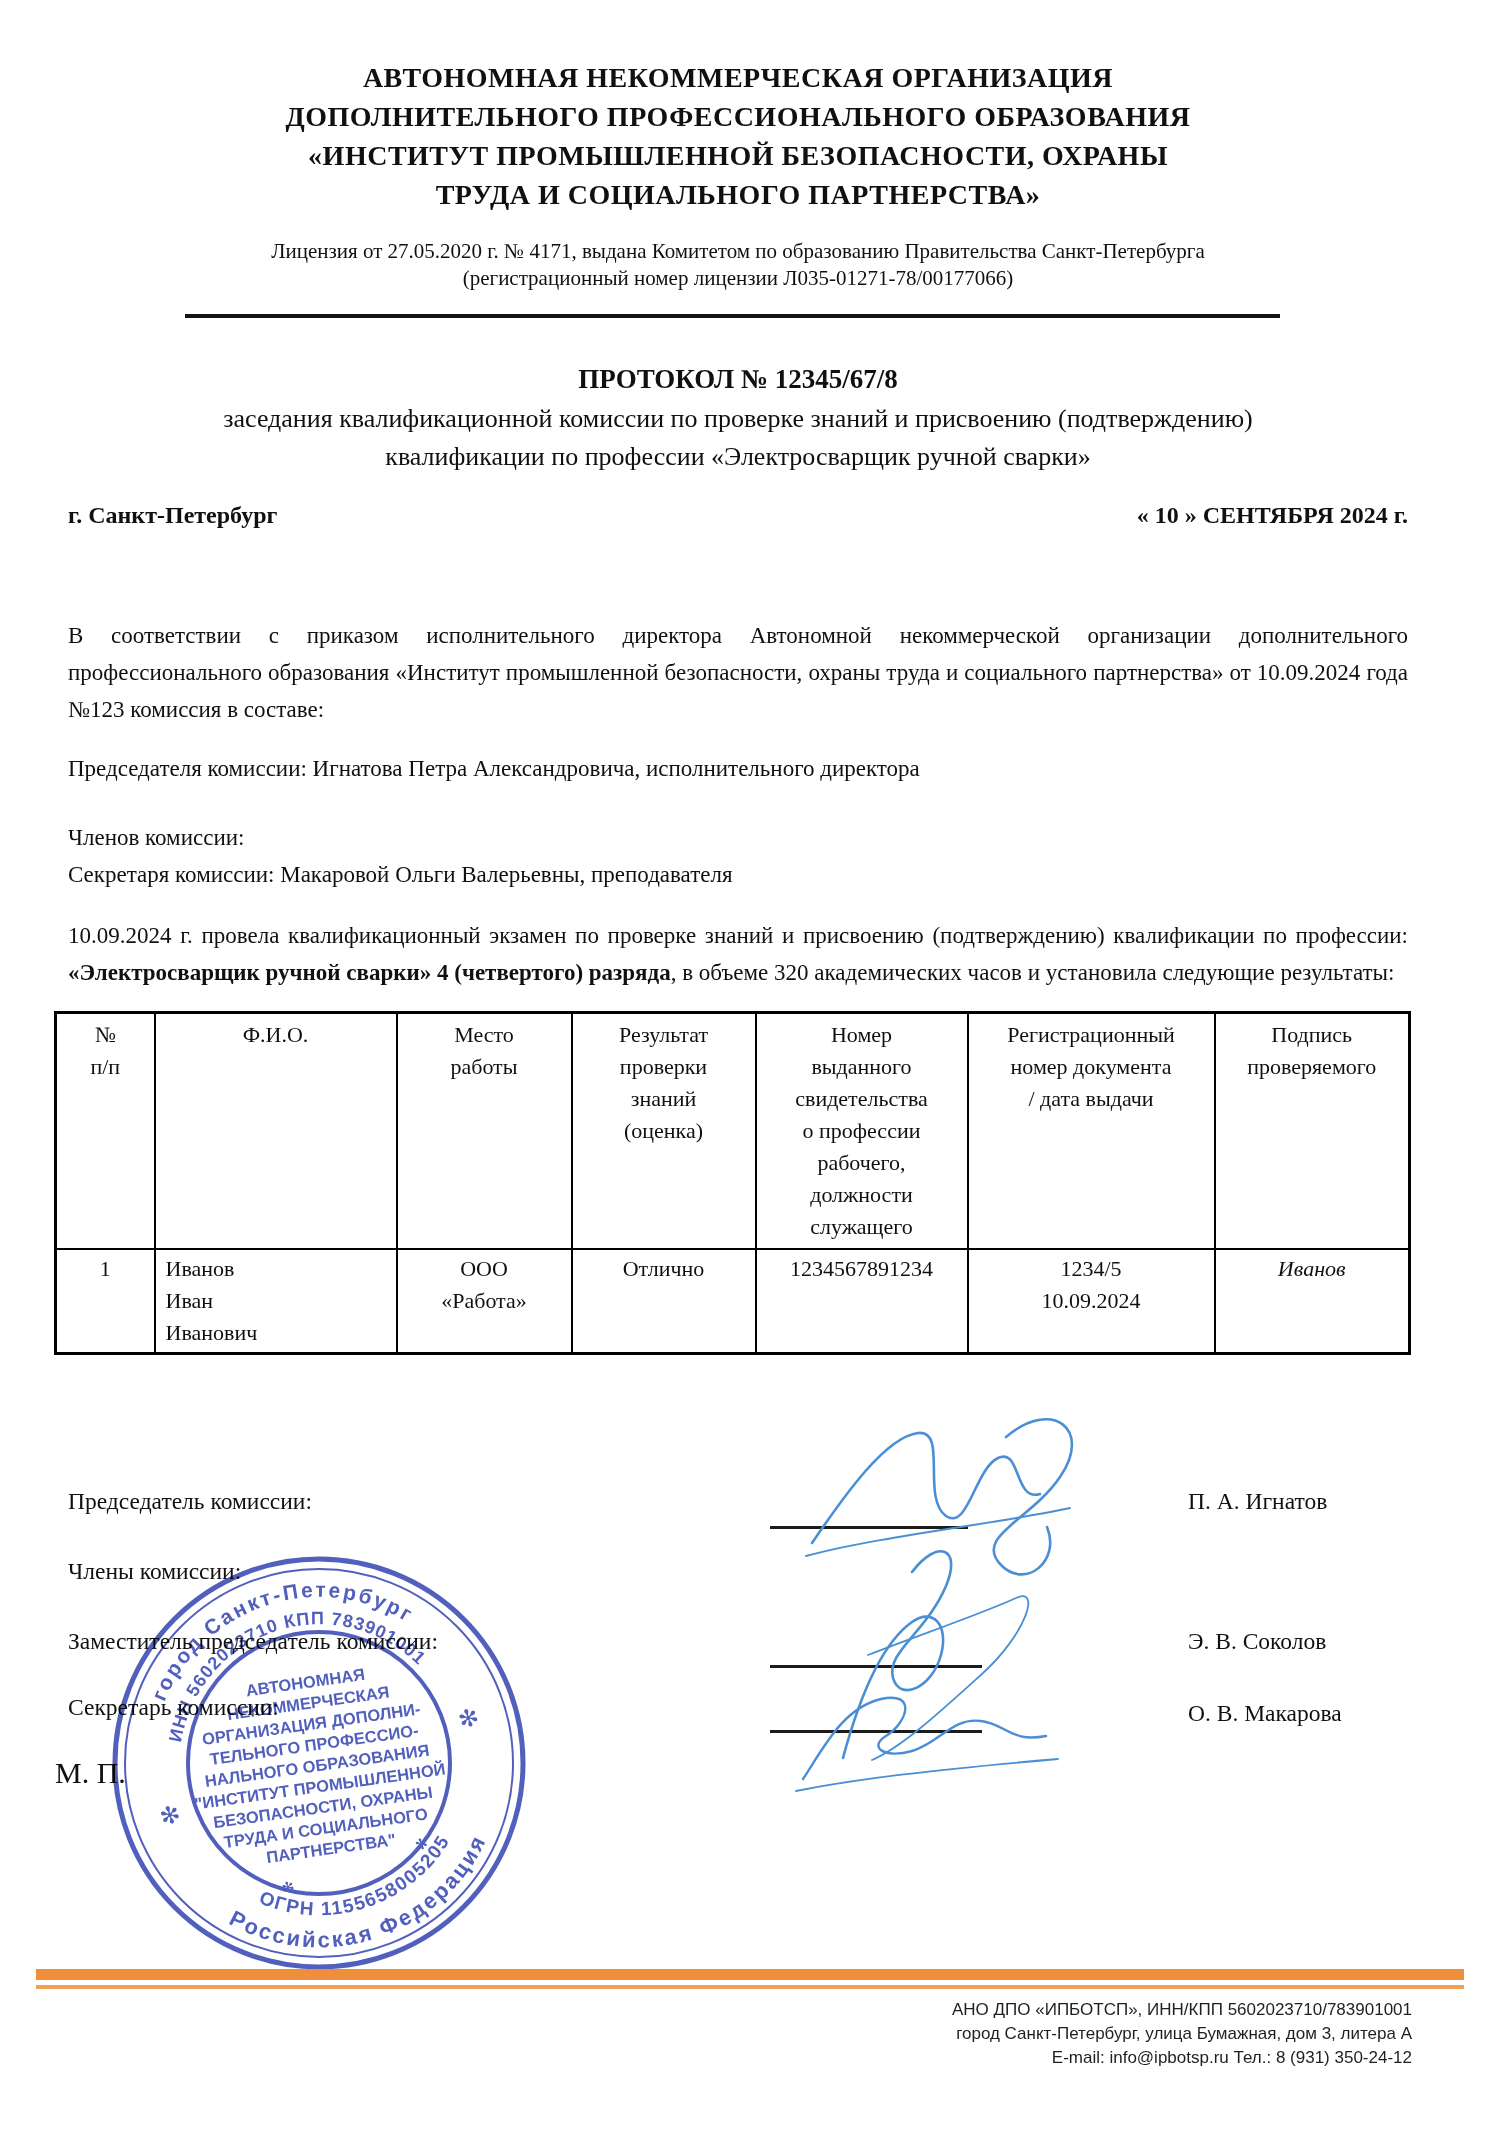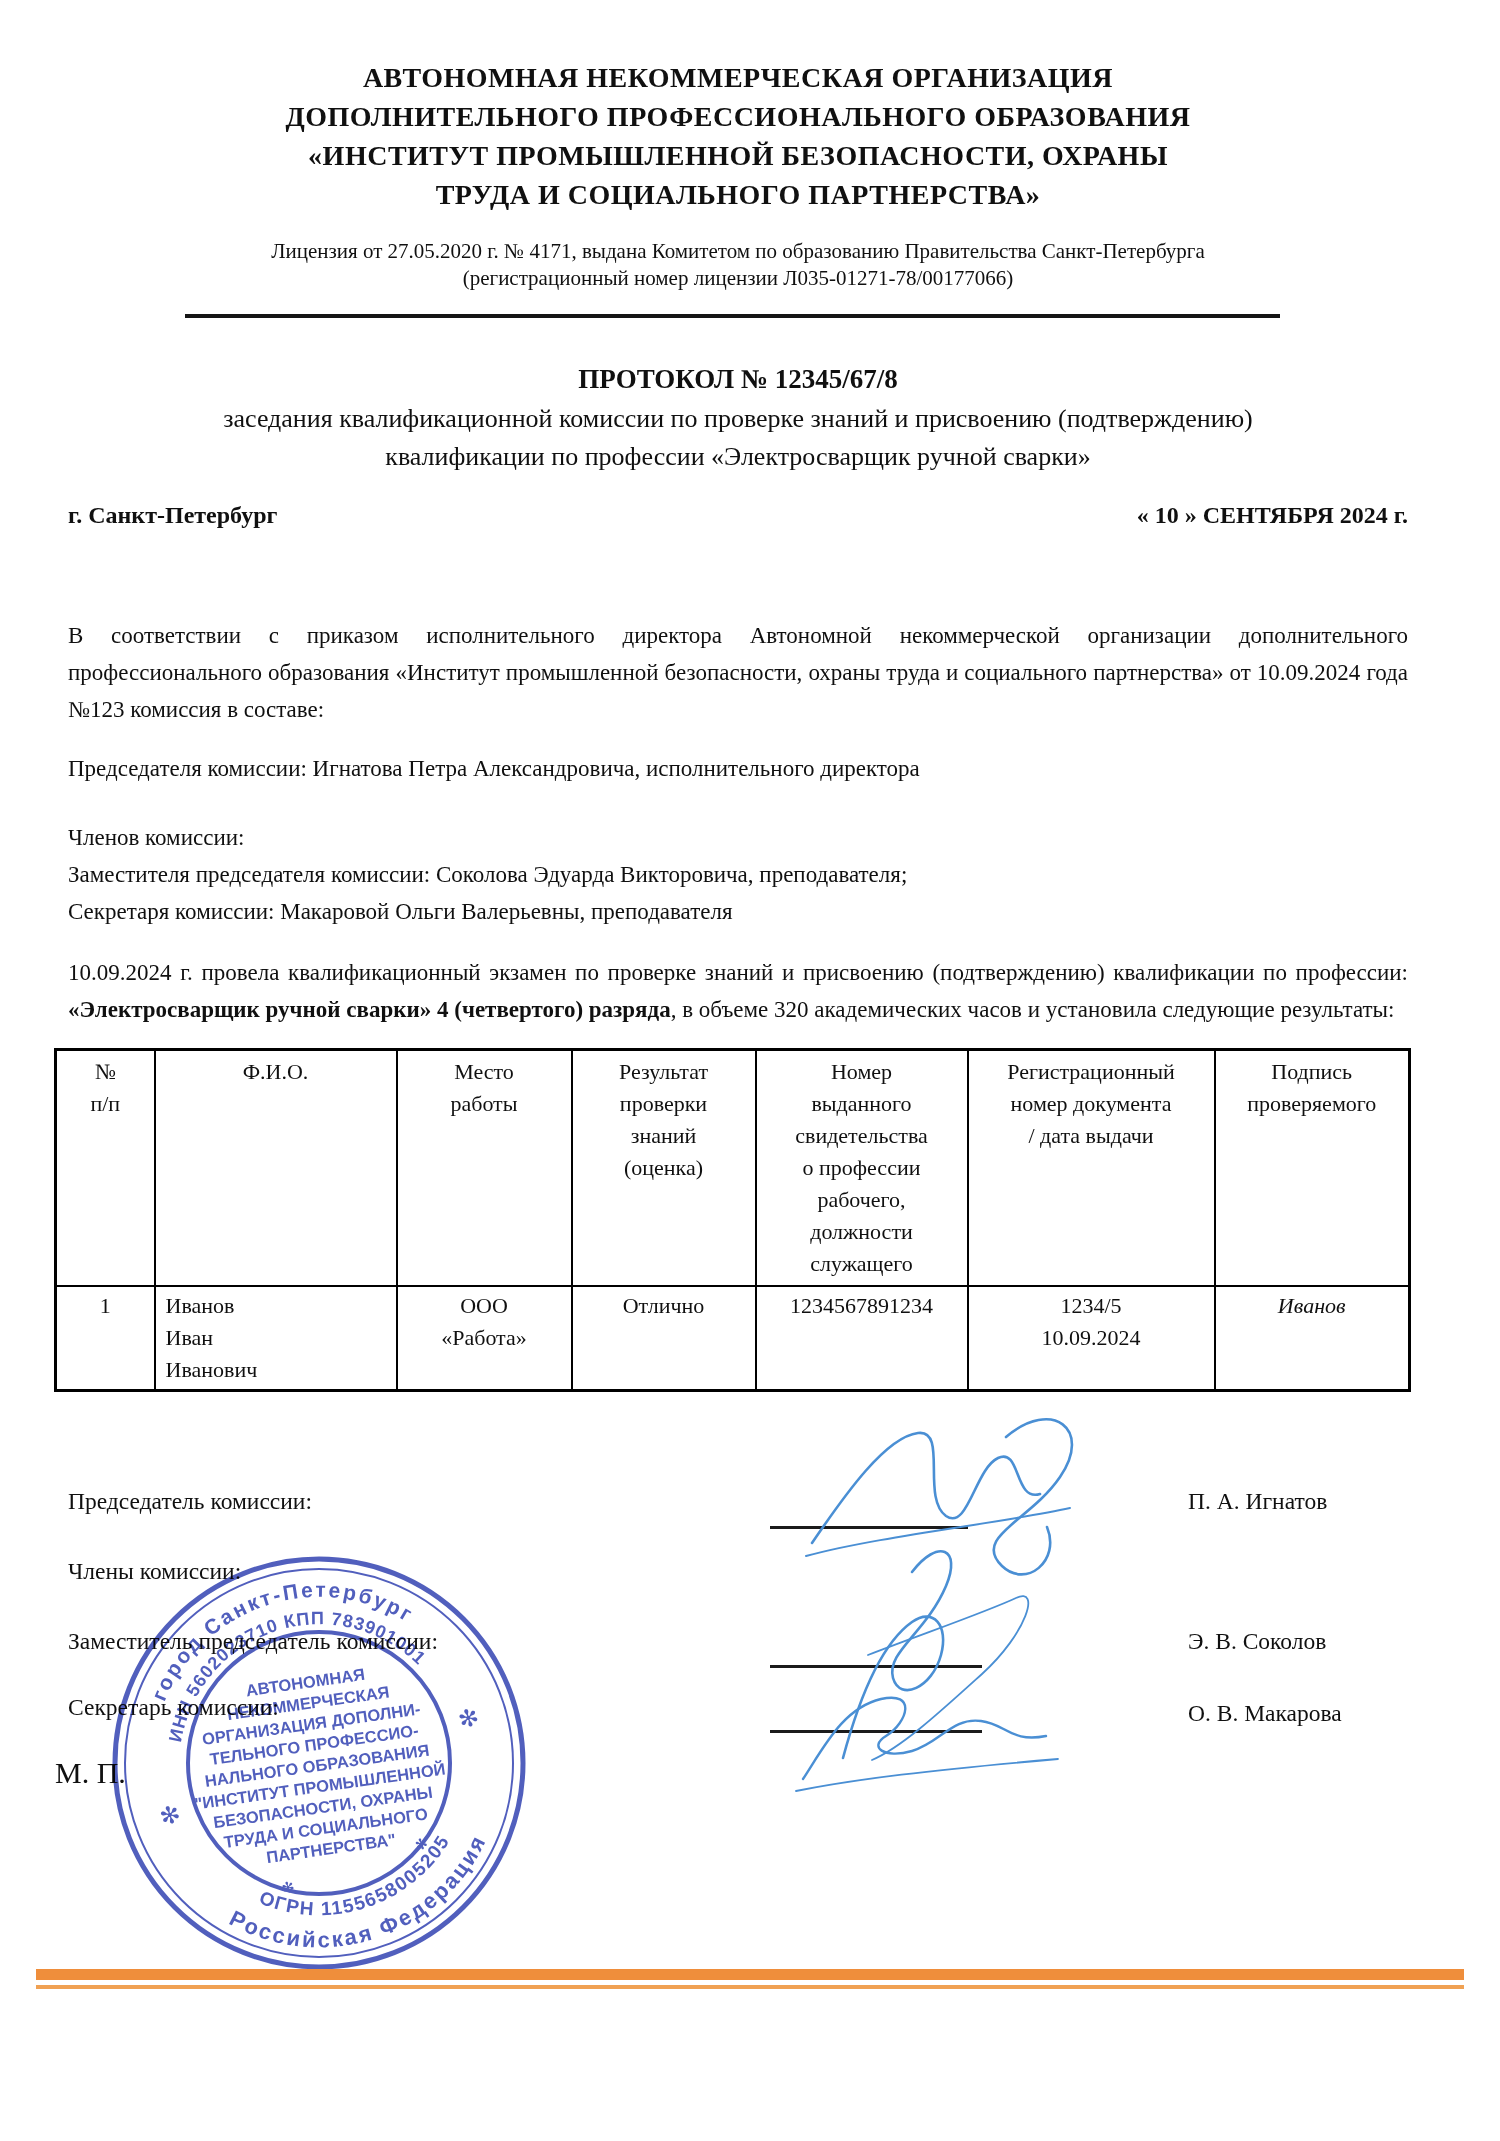--- a/index.html
+++ b/index.html
@@ -64,21 +64,20 @@
 квалификации по профессии «Электросварщик ручной сварки»</div>
 
     <div class="place-date">
       <span>г. Санкт-Петербург</span>
       <span>« 10 » СЕНТЯБРЯ 2024 г.</span>
     </div>
 
     <p class="para p1">В соответствии с приказом исполнительного директора Автономной некоммерческой организации дополнительного профессионального образования «Институт промышленной безопасности, охраны труда и социального партнерства» от 10.09.2024 года №123 комиссия в составе:</p>
     <p class="line chairman">Председателя комиссии: Игнатова Петра Александровича, исполнительного директора</p>
     <p class="line mh">Членов комиссии:</p>
-    <p class="line">Заместителя председателя комиссии: Соколова Эдуарда Викторовича, преподавателя;</p>
     <p class="line">Секретаря комиссии: Макаровой Ольги Валерьевны, преподавателя</p>
 
     <p class="para p2"><span>10.09.2024 г. провела квалификационный экзамен по проверке знаний и присвоению (подтверждению) квалификации по профессии: </span><b>«Электросварщик ручной сварки» 4 (четвертого) разряда</b><span>, в объеме 320 академических часов и установила следующие результаты:</span></p>
 
     <table class="results">
       <colgroup>
         <col style="width:99px">
           <col style="width:242px">
           <col style="width:175px">
         <col style="width:184px">
@@ -201,14 +200,19 @@
       </g>
       <g>
         <path stroke-width="2.4" d="M 803,1779 C 824,1747 843,1708 881,1699 C 917,1691 908,1722 886,1736 C 868,1747 884,1759 912,1751 C 940,1743 952,1717 981,1721 C 1006,1724 1011,1743 1046,1736"></path>
         <path stroke-width="1.8" d="M 796,1791 C 856,1779 930,1770 1058,1759"></path>
       </g>
     </g>
   </svg>
 
   <div class="bar bar-thick"></div>
   <div class="bar bar-thin"></div>
+  <div class="footer-text">
+    <div>АНО ДПО «ИПБОТСП», ИНН/КПП 5602023710/783901001</div>
+    <div>город Санкт-Петербург, улица Бумажная, дом 3, литера А</div>
+    <div>E-mail: info@ipbotsp.ru Тел.: 8 (931) 350-24-12</div>
+  </div>
 
 </div>
 
 </body></html>

